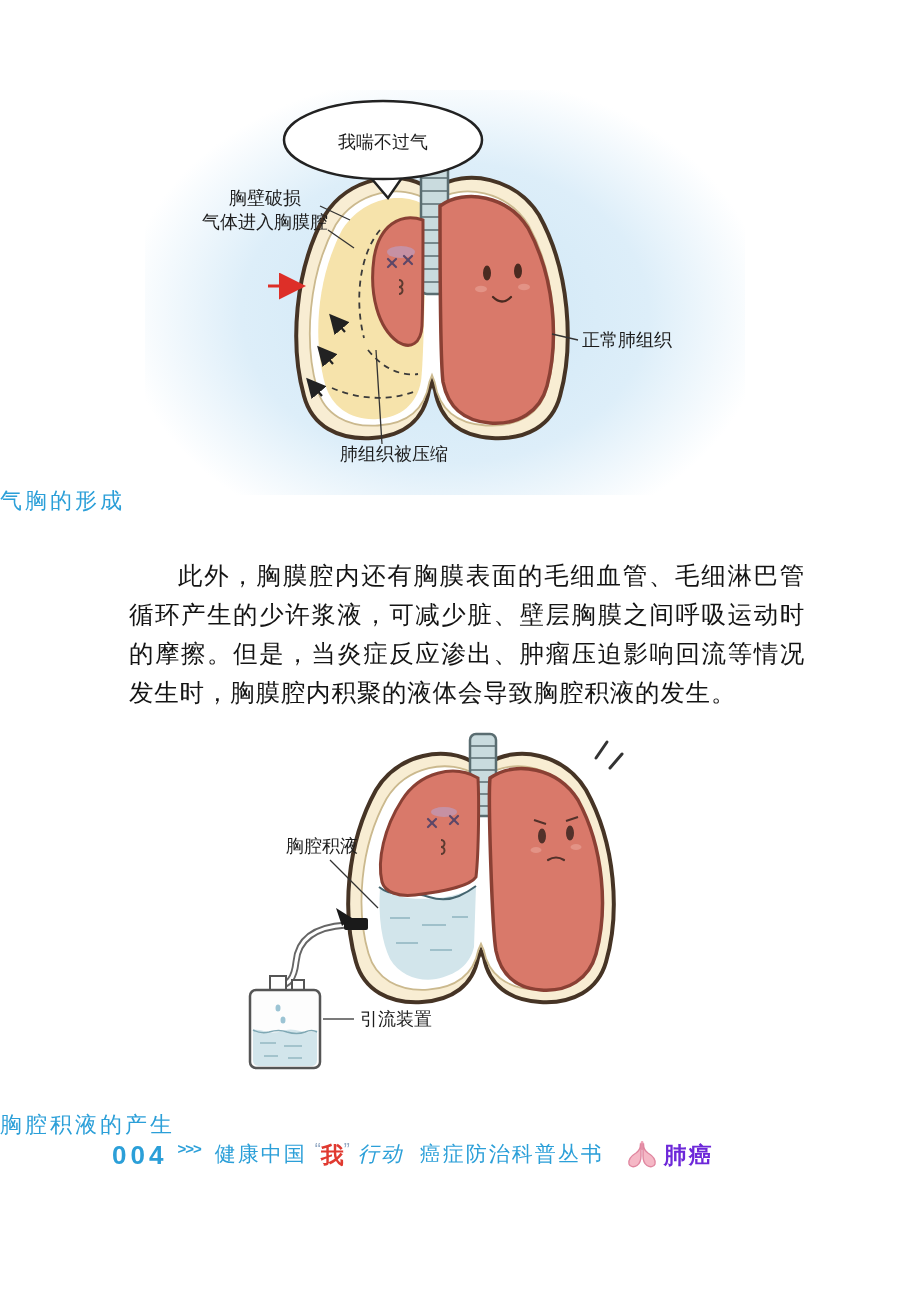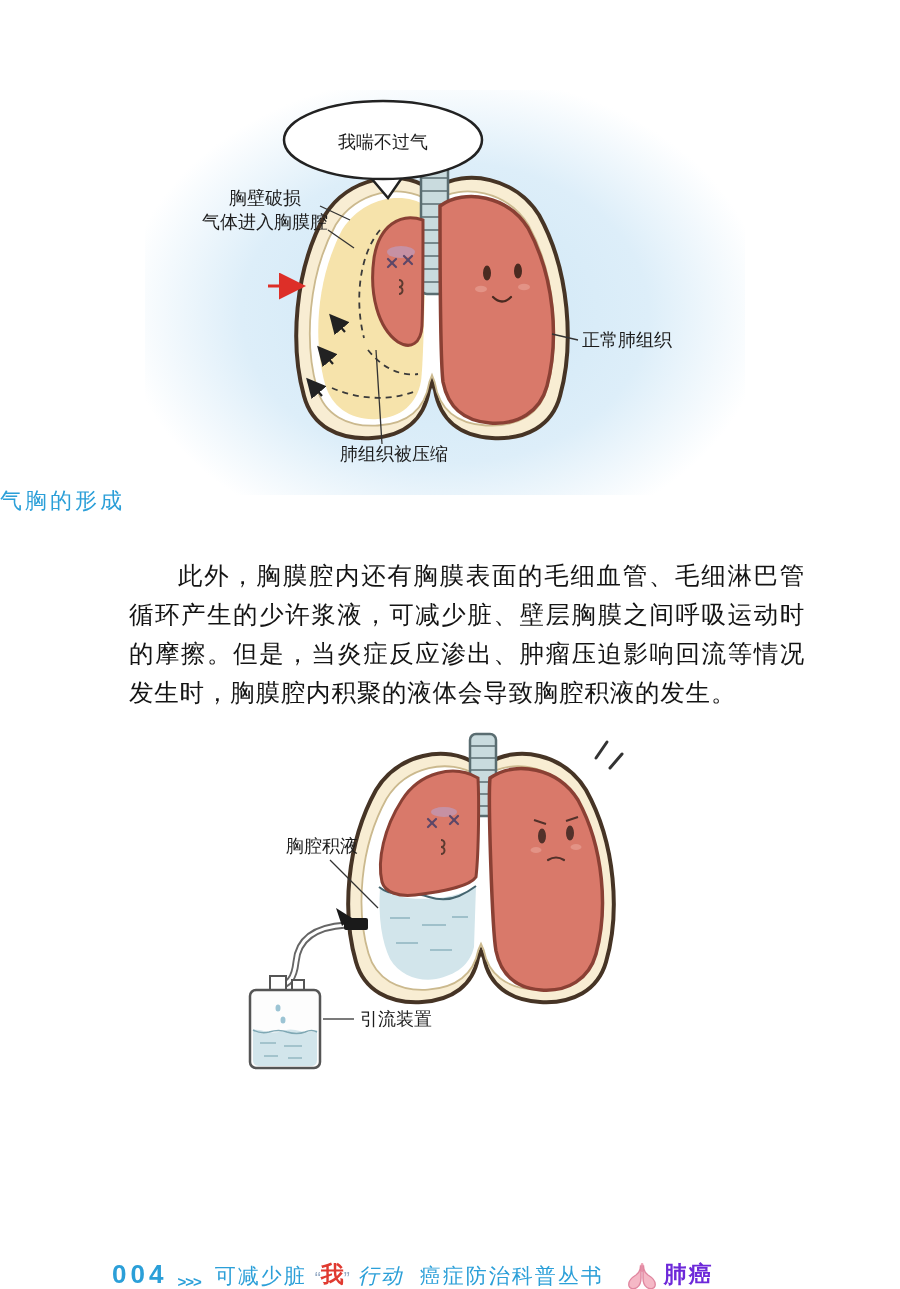--- a/index.html
+++ b/index.html
@@ -8,21 +8,21 @@
         border-right:1px solid #e3e3e3;border-bottom:6px solid #a21caf;}
   .halo{position:absolute;left:145px;top:90px;width:600px;height:405px;
         background:radial-gradient(ellipse at 50% 55%, #cde6f5 0%, #ddeef9 48%, rgba(255,255,255,0) 76%);}
   .fig{position:absolute;}
   .fig text{font-family:"Liberation Serif","DejaVu Serif",serif;font-size:18px;fill:#1c1c1c;}
   .bubble-text{font-size:21px;}
   .caption{position:absolute;left:0;width:900px;text-align:left;color:#2b9fd8;
            font-family:"Liberation Sans","DejaVu Sans",sans-serif;font-size:22px;letter-spacing:3px;font-weight:500;}
   .para{position:absolute;left:129px;top:556px;width:676px;font-size:24.5px;line-height:39px;
         color:#141414;text-align:justify;text-indent:2em;letter-spacing:0.8px;}
-  .footer{position:absolute;left:112px;top:1252px;height:38px;display:flex;align-items:flex-end;
+  .footer{position:absolute;left:112px;top:1140px;height:38px;display:flex;align-items:flex-start;
           font-family:"Liberation Sans","DejaVu Sans",sans-serif;color:#2b9fd8;}
   .f-num{font-size:26px;font-weight:bold;letter-spacing:4px;color:#2b9fd8;}
   .f-chev{font-size:15px;font-weight:bold;letter-spacing:-1px;margin-left:10px;color:#2b9fd8;}
   .f-txt{font-size:21px;letter-spacing:2px;margin-left:14px;color:#2b9fd8;}
   .f-quote{color:#93a9c4;font-size:18px;margin-left:8px;}
   .f-quote2{color:#93a9c4;font-size:18px;}
   .f-wo{color:#e03a30;font-weight:bold;font-size:23px;}
   .f-next{margin-left:8px;}
   .f-gap{margin-left:16px;}
   .f-icon{margin-left:20px;display:flex;align-items:center;}
@@ -208,25 +208,26 @@
 
     <g>
       <text x="92" y="124" text-anchor="middle">胸腔积液</text>
       <line x1="100" y1="132" x2="148" y2="180" stroke="#333" stroke-width="1.3"></line>
 
       <text x="130" y="297">引流装置</text>
       <line x1="124" y1="291" x2="93" y2="291" stroke="#333" stroke-width="1.3"></line>
     </g>
   </svg>
 
+  <div class="caption" style="top:1110px;">胸腔积液的产生</div>
 
   <div class="footer">
     <span class="f-num">004</span>
     <span class="f-chev">&gt;&gt;&gt;</span>
-    <span class="f-txt">可减少脏</span>
+    <span class="f-txt">健康中国</span>
     <span class="f-quote">“</span>
     <span class="f-wo">我</span>
     <span class="f-quote2">”</span>
     <span class="f-txt f-next" style="margin-left:8px;font-style:italic;">行动</span>
     <span class="f-txt f-gap">癌症防治科普丛书</span>
     <span class="f-icon">
       <svg width="36" height="28" viewBox="0 0 36 28">
         <rect x="16.8" y="1" width="2.6" height="9" rx="1.2" fill="#f0a4b6"></rect>
         <path d="M16.5,4 C16.5,9 15,11 12,13 C7,16 4,20 5,24 C6,27 10,27.5 13,25.5 C16,23.5 17,20 17,16 L17,4 Z" fill="#f5b8c6" stroke="#e087a0" stroke-width="1.4"></path>
         <path d="M19.5,4 C19.5,9 21,11 24,13 C29,16 32,20 31,24 C30,27 26,27.5 23,25.5 C20,23.5 19,20 19,16 L19,4 Z" fill="#f5b8c6" stroke="#e087a0" stroke-width="1.4"></path>

